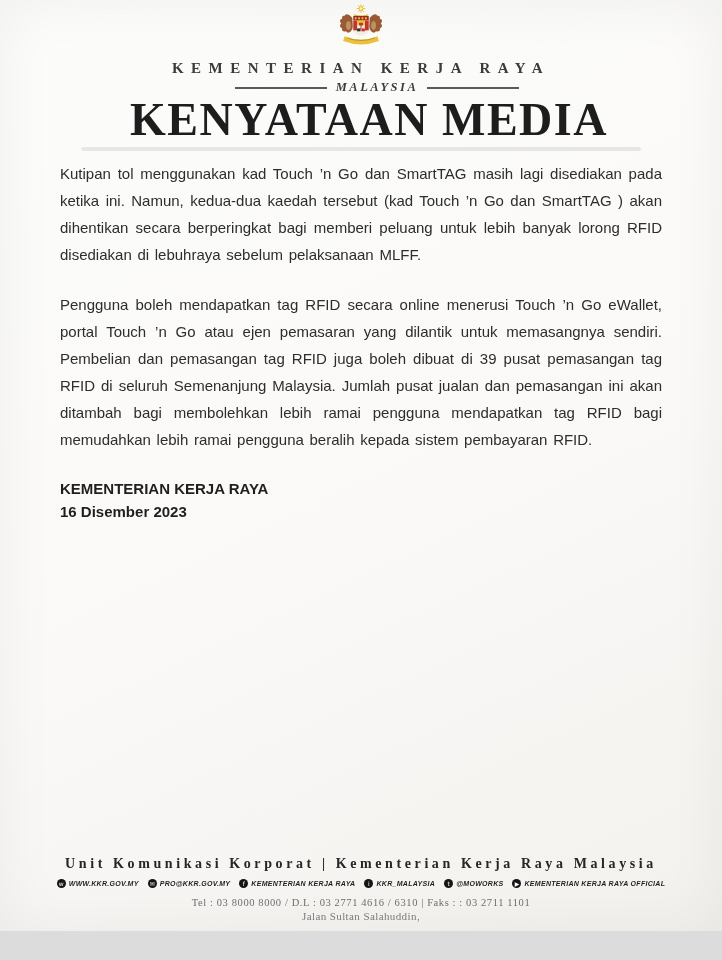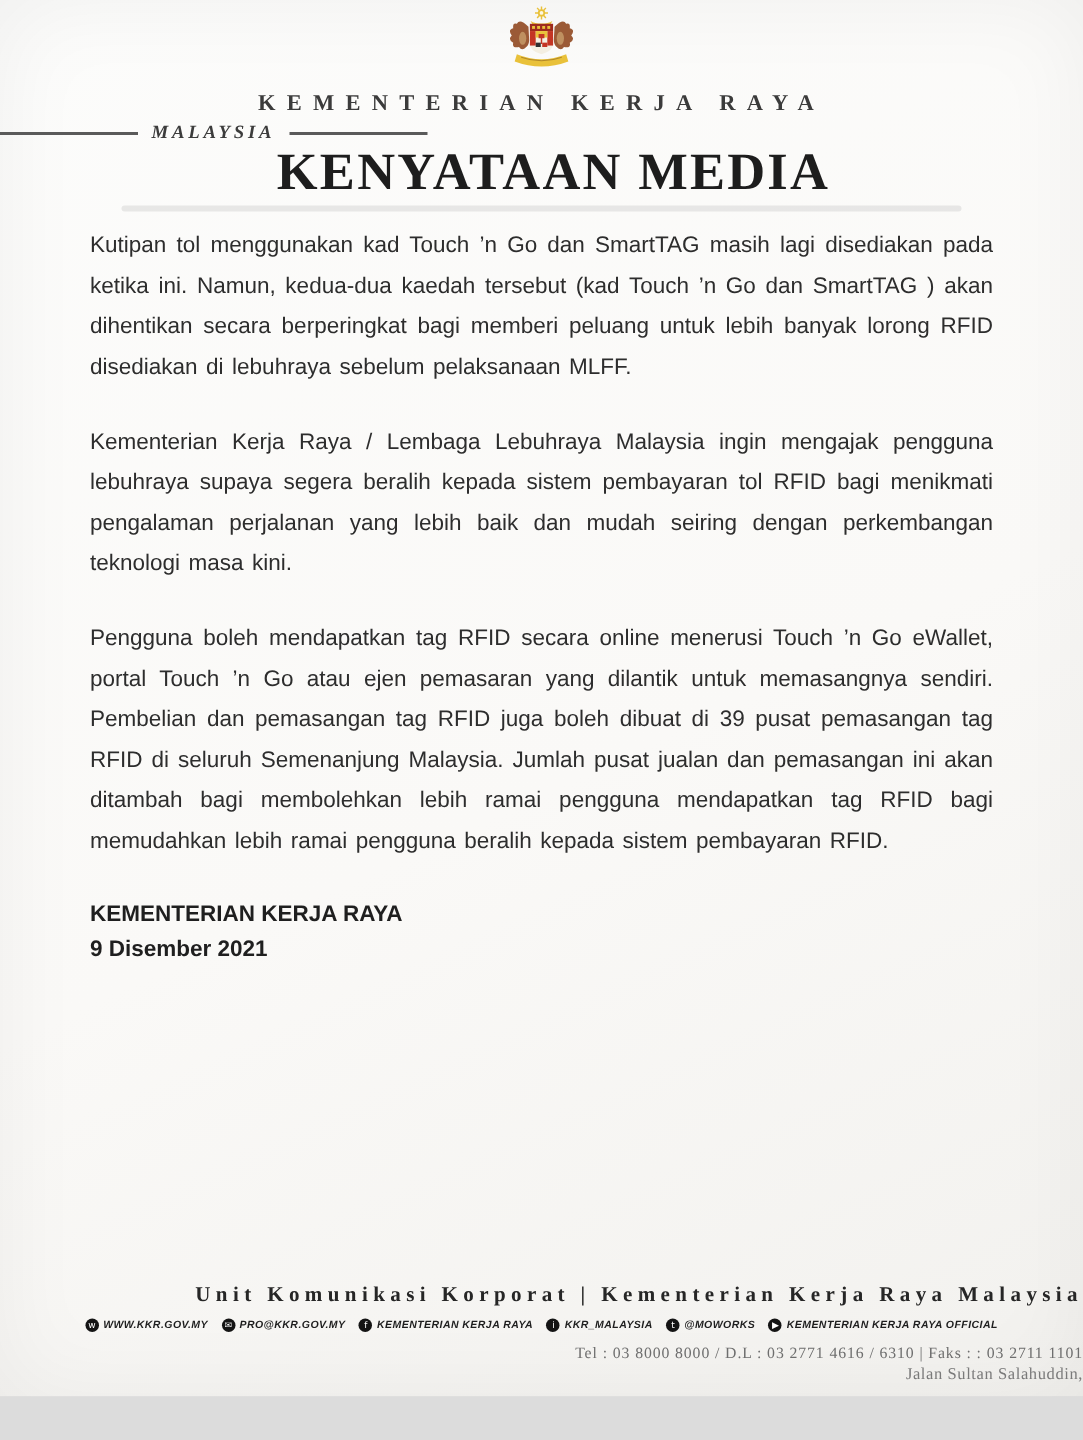--- a/index.html
+++ b/index.html
@@ -14,47 +14,47 @@
     color:#2e2e2e;
   }
   
   .header{text-align:center;padding-top:3px;}
   .crest{display:inline-block;width:58px;height:47px;filter:blur(0.4px);}
   .ministry{
     font-family:"Liberation Serif",serif;
     font-size:15px;font-weight:700;letter-spacing:7.5px;
     color:#3b3b3b;margin-top:6px;
   }
-  .malaysia-row{display:flex;align-items:center;gap:9px;margin-top:3px;}
+  .malaysia-row{display:flex;align-items:center;justify-content:center;gap:9px;margin-top:3px;padding-left:32px;}
   .malaysia-rule{height:2px;width:92px;background:#5a5a5a;}
   .malaysia{
     font-family:"Liberation Serif",serif;font-style:italic;font-weight:700;
     font-size:12.5px;letter-spacing:2.5px;color:#3c3c3c;
   }
   .page-title{
     font-family:"Liberation Serif",serif;font-weight:700;
-    font-size:35px;letter-spacing:1.5px;color:#1d1d1d;
+    font-size:46px;letter-spacing:1.5px;color:#1d1d1d;
     margin-top:1px;line-height:1.05;padding-left:16px;
   }
   .title-rule{height:4px;width:560px;margin:3px auto 0;background:rgba(130,130,130,0.16);border-radius:2px;}
   
   .content{
     margin:9px 60px 0 60px;
     text-align:justify;
     font-size:15px;line-height:27px;
     word-spacing:1.5px;
     color:#2d2d2d;
   }
   .content p{margin:0 0 23px 0;}
   .signoff{
     margin:24px 60px 0 60px;
     font-weight:700;font-size:15px;line-height:23px;color:#1f1f1f;
   }
   
-  .footer{position:absolute;left:0;right:0;top:856px;text-align:right;}
+  .footer{position:absolute;left:0;right:0;top:856px;text-align:center;}
   .unit-line{
     font-family:"Liberation Serif",serif;font-weight:700;
     font-size:14px;letter-spacing:3.6px;color:#262626;
   }
   .social-row{display:flex;justify-content:center;align-items:center;gap:9px;margin-top:7px;}
   .social-item{display:flex;align-items:center;gap:3px;}
   .icon-circle{
     width:9px;height:9px;border-radius:50%;background:#141414;color:#ffffff;
     display:flex;align-items:center;justify-content:center;
     font-family:"DejaVu Sans",sans-serif;font-size:6px;line-height:1;flex:0 0 auto;
@@ -129,27 +129,26 @@
       <span class="malaysia">MALAYSIA</span>
       <span class="malaysia-rule"></span>
     </div>
 
     <div class="page-title">KENYATAAN MEDIA</div>
     <div class="title-rule"></div>
   </div>
 
   <div class="content">
     <p>Kutipan tol menggunakan kad Touch ’n Go dan SmartTAG masih lagi disediakan pada ketika ini. Namun, kedua-dua kaedah tersebut (kad Touch ’n Go dan SmartTAG ) akan dihentikan secara berperingkat bagi memberi peluang untuk lebih banyak lorong RFID disediakan di lebuhraya sebelum pelaksanaan MLFF.</p>
-    <p>Kementerian Kerja Raya / Lembaga Lebuhraya Malaysia ingin mengajak pengguna lebuhraya supaya segera beralih kepada sistem pembayaran tol RFID bagi menikmati pengalaman perjalanan yang lebih baik dan mudah seiring dengan perkembangan teknologi masa kini.</p>
     <p>Pengguna boleh mendapatkan tag RFID secara online menerusi Touch ’n Go eWallet, portal Touch ’n Go atau ejen pemasaran yang dilantik untuk memasangnya sendiri. Pembelian dan pemasangan tag RFID juga boleh dibuat di 39 pusat pemasangan tag RFID di seluruh Semenanjung Malaysia. Jumlah pusat jualan dan pemasangan ini akan ditambah bagi membolehkan lebih ramai pengguna mendapatkan tag RFID bagi memudahkan lebih ramai pengguna beralih kepada sistem pembayaran RFID.</p>
   </div>
 
   <div class="signoff">
     <div>KEMENTERIAN KERJA RAYA</div>
-    <div>9 Disember 2021</div>
+    <div>16 Disember 2023</div>
   </div>
 
   <div class="footer">
     <div class="unit-line">Unit Komunikasi Korporat | Kementerian Kerja Raya Malaysia</div>
 
     <div class="social-row">
       <span class="social-item">
         <span class="icon-circle">w</span>
         <span class="social-label">WWW.KKR.GOV.MY</span>
       </span>

